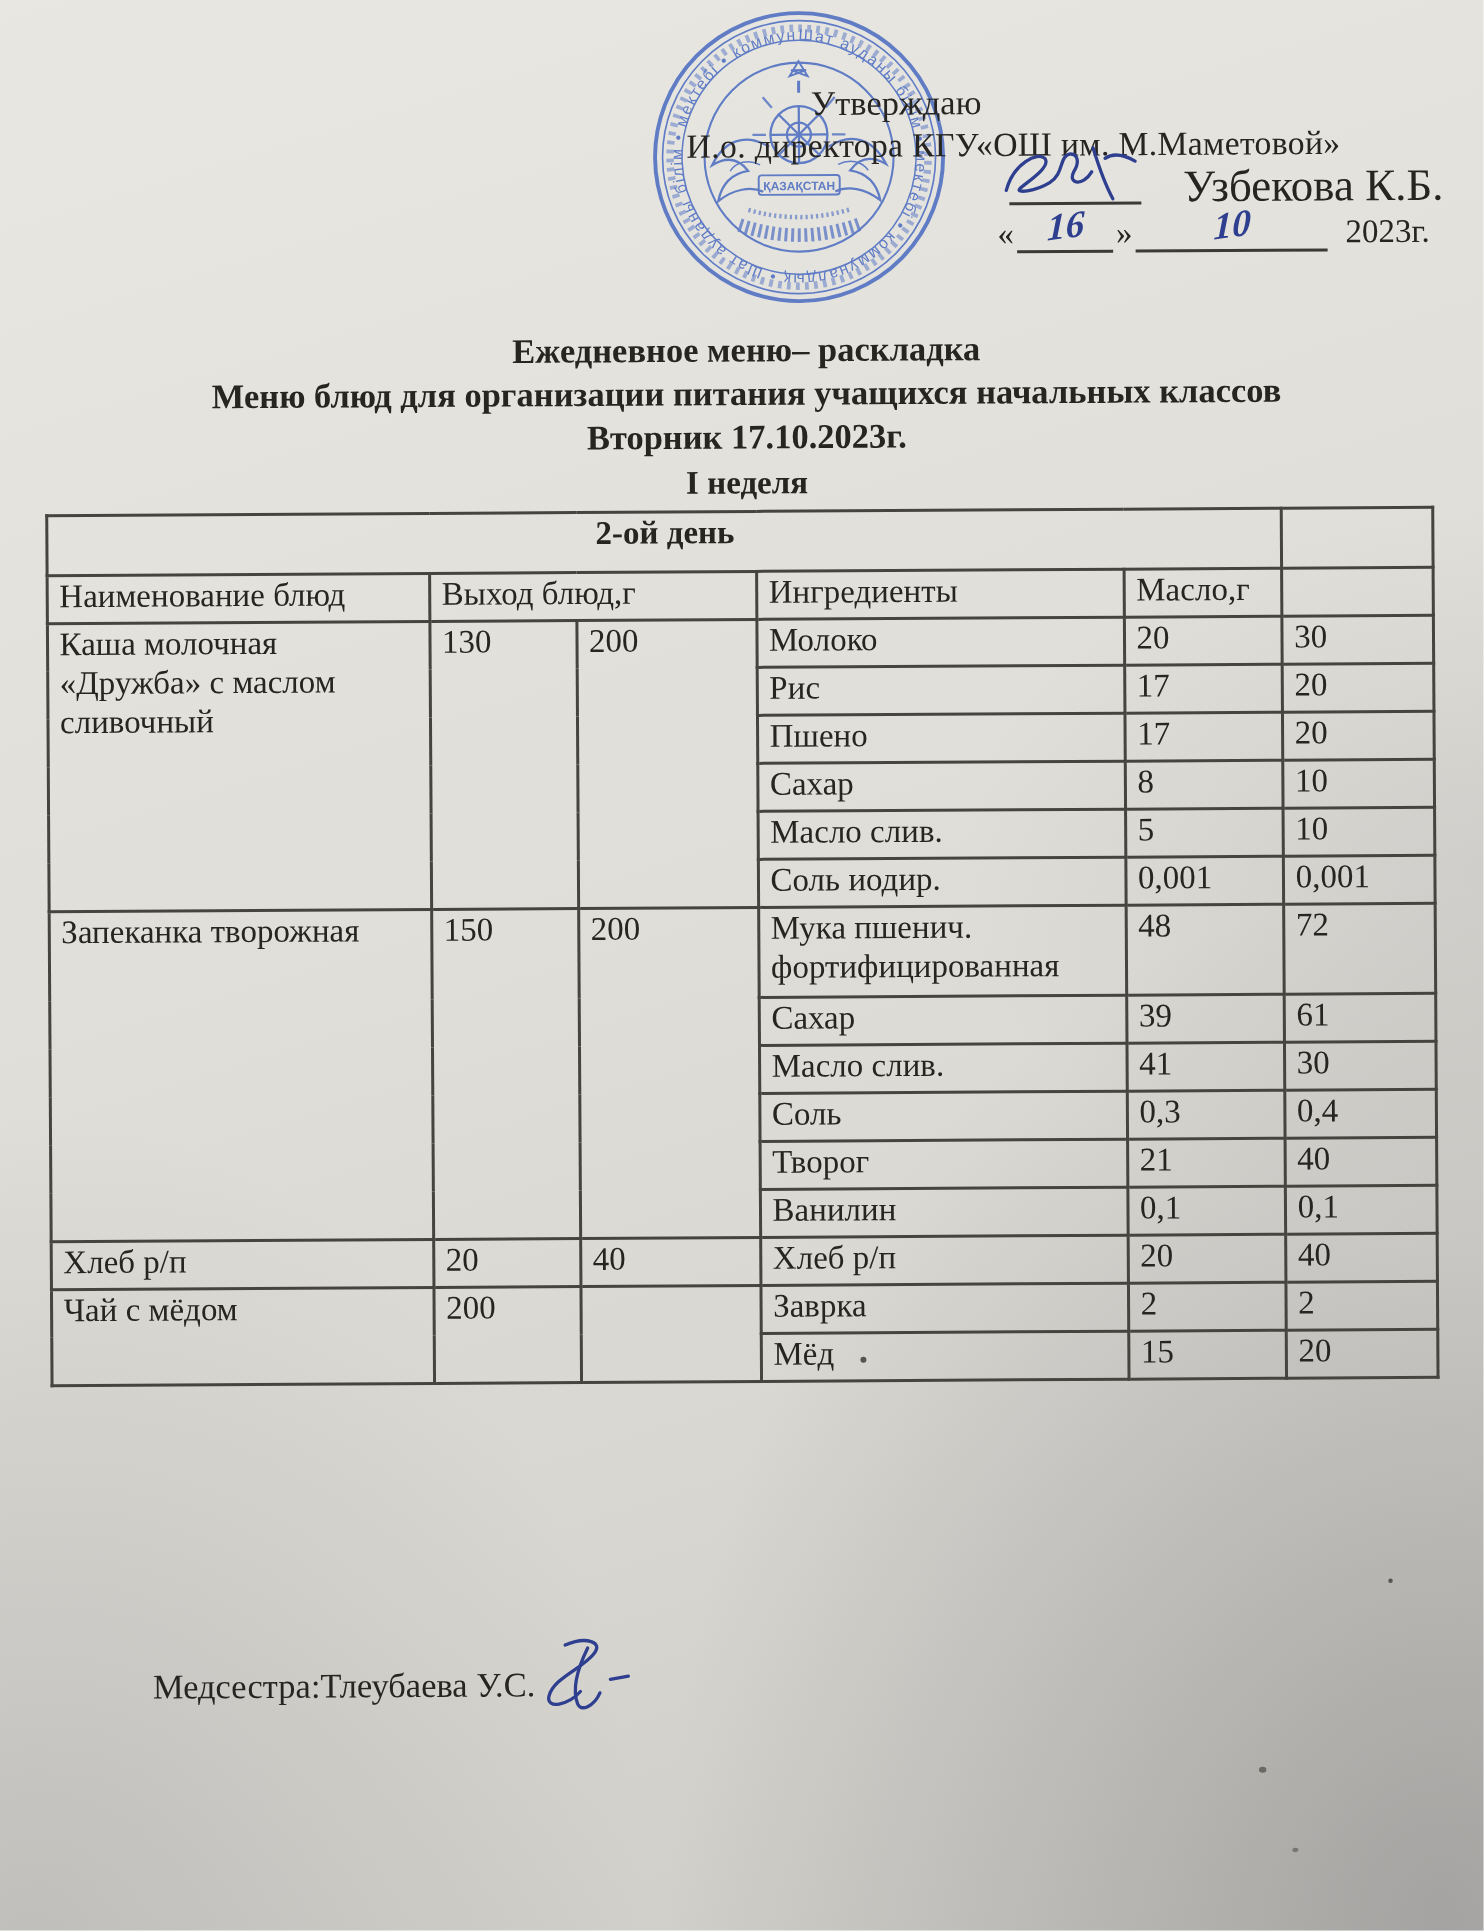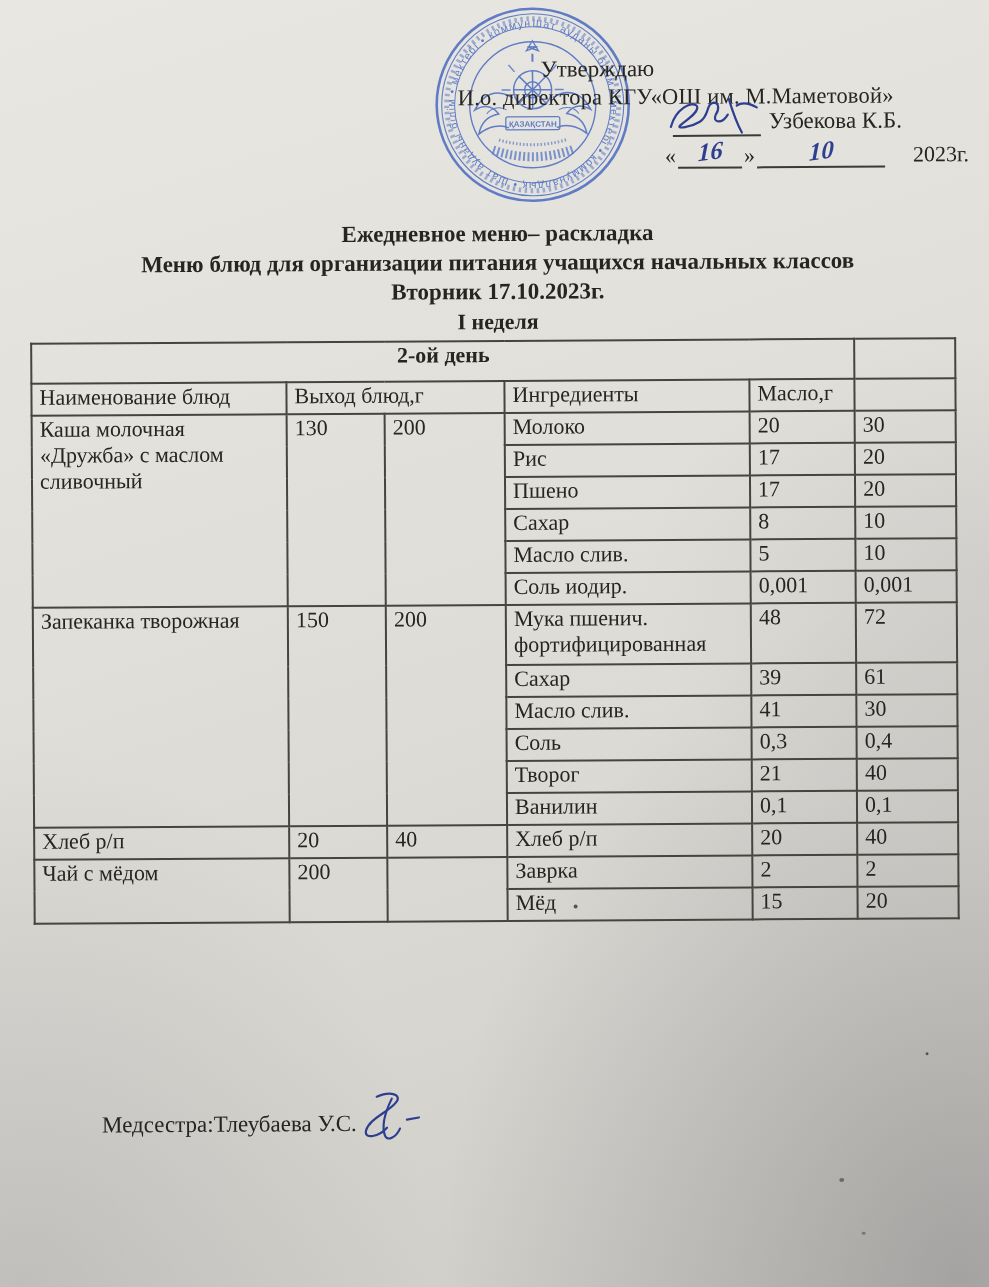--- a/index.html
+++ b/index.html
@@ -15,27 +15,27 @@
   .page{position:absolute;inset:0;transform:rotate(-0.35deg);}
 
   
   .stamp{position:absolute;left:430px;top:4px;width:212px;height:202px;opacity:0.88;}
 
   
   .ap1{position:absolute;left:544px;top:57px;font-size:23px;}
   .ap2{position:absolute;left:461px;top:85px;font-size:22.5px;letter-spacing:.2px;white-space:nowrap;}
   .sigline{position:absolute;left:676px;top:110px;width:88px;height:26px;border-bottom:2px solid #3a3a36;}
   .sigsvg{position:absolute;left:-6px;top:-12px;}
-  .signame{position:absolute;left:772px;top:110px;font-size:23px;white-space:nowrap;}
+  .signame{position:absolute;left:792px;top:110px;font-size:30px;white-space:nowrap;}
   .dateline{position:absolute;left:668px;top:138px;font-size:22px;white-space:nowrap;display:flex;align-items:flex-end;}
   .useg{display:inline-block;border-bottom:2px solid #3a3a36;text-align:center;height:30px;line-height:30px;}
   .useg.d1{width:64px;margin:0 2px;}
   .useg.d2{width:128px;margin:0 4px 0 2px;}
   .hand{font-style:italic;font-weight:bold;color:#2e3f8f;font-size:25px;display:inline-block;transform:rotate(-7deg) skewX(-9deg);}
-  .yr{margin-left:24px;}
+  .yr{margin-left:8px;}
 
   
   .titleblock{position:absolute;left:20px;top:219px;width:960px;text-align:center;font-weight:bold;}
   .t1{font-size:23px;line-height:29px;}
   .t2{font-size:23px;line-height:29px;}
   .t3{font-size:23px;line-height:30px;}
   .t4{font-size:22px;line-height:29px;}
 
   
   table.menu{position:absolute;left:32px;top:340px;width:924px;border-collapse:collapse;table-layout:fixed;}

